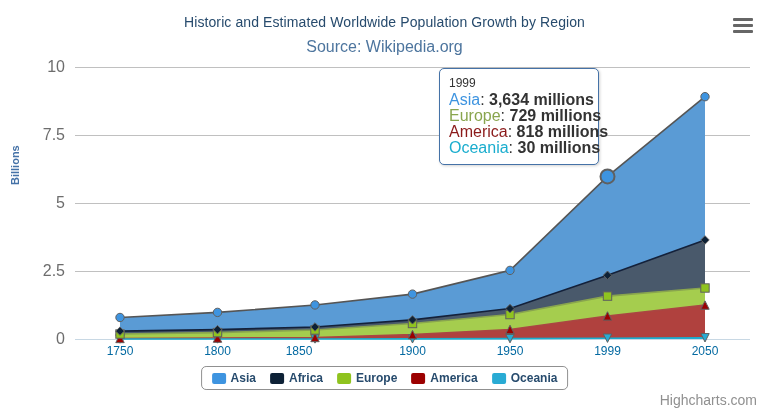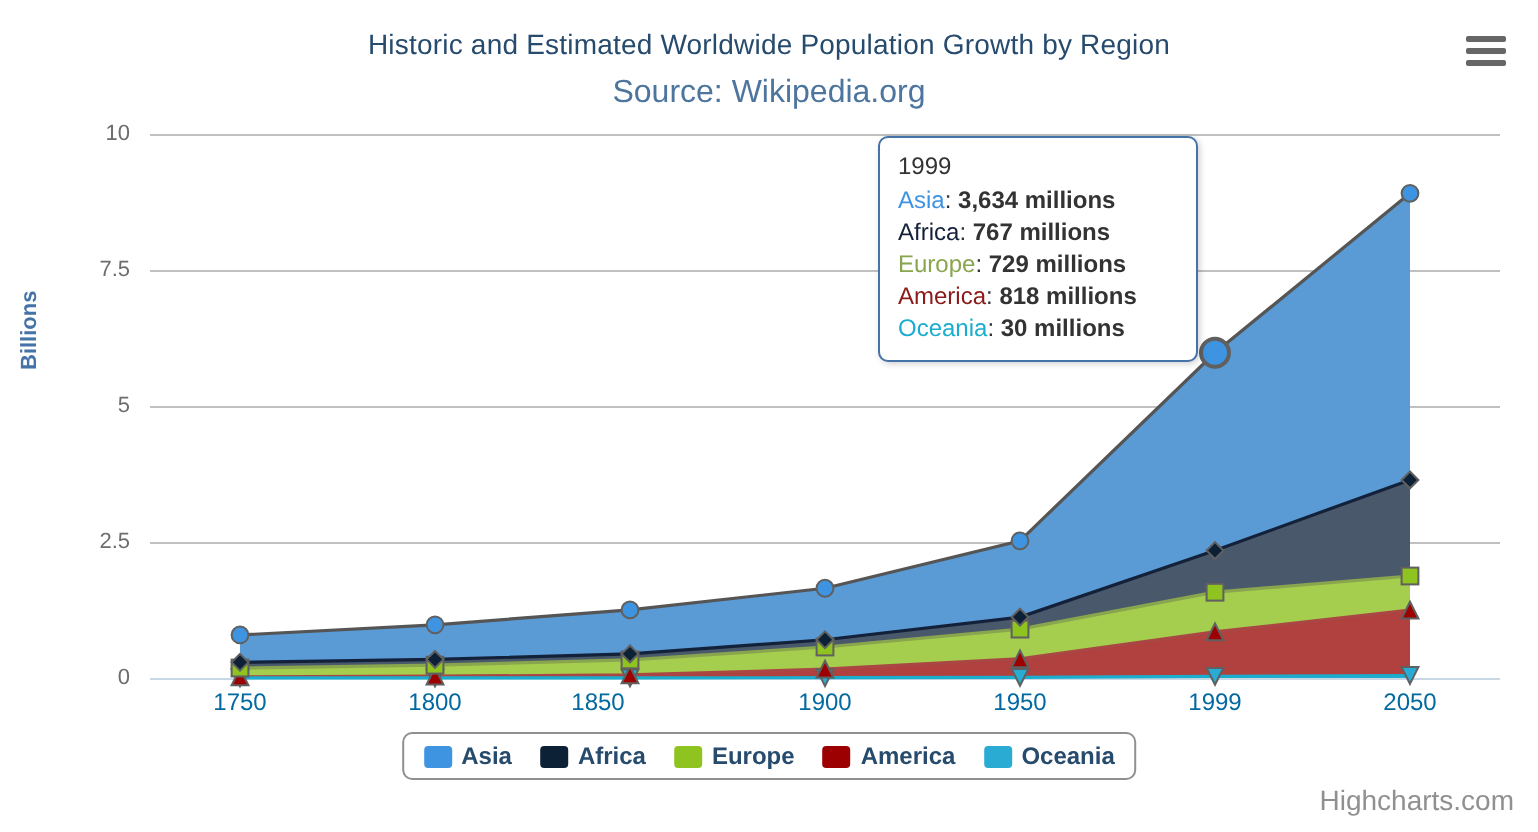--- a/index.html
+++ b/index.html
@@ -85,21 +85,21 @@
     top: 0;
     width: 769px;
     height: 416px;
     pointer-events: none;
   }
   .y-label {
     position: absolute;
     right: 0;
     width: 58px;
     text-align: right;
-    font-size: 11px;
+    font-size: 16px;
     color: #6d6d6d;
     transform: translateY(-50%);
   }
   #y-axis-title {
     position: absolute;
     left: 9px;
     top: 185px;
     font-size: 11px;
     font-weight: bold;
     color: #4572a7;
@@ -146,21 +146,21 @@
     box-shadow: 1px 1px 3px rgba(0,0,0,0.18);
     padding: 7px 9px 8px 9px;
     box-sizing: border-box;
   }
   #tooltip .tt-header {
     font-size: 12px;
     color: #333333;
     margin-bottom: 2px;
   }
   #tooltip .tt-row {
-    font-size: 12px;
+    font-size: 16px;
     line-height: 16px;
     color: #333333;
     white-space: nowrap;
   }
   #tooltip .tt-name { font-weight: normal; }
   #tooltip .tt-value { font-weight: bold; color: #333333; }
 
   
   #legend {
     position: absolute;
@@ -281,21 +281,20 @@
       <div class="y-label" style="top: 203px; left: 0px; width: 65px;">5</div>
       <div class="y-label" style="top: 135px; left: 0px; width: 65px;">7.5</div>
       <div class="y-label" style="top: 67px; left: 0px; width: 65px;">10</div>
     </div>
   <div id="y-axis-title">Billions</div>
 
   <div id="tooltip">
     <div class="tt-header">1999</div>
     <div id="tooltip-rows">
         <div class="tt-row"><span class="tt-name" style="color: rgb(62, 148, 224);">Asia</span><span>: </span><span class="tt-value">3,634 millions</span></div>
-        <div class="tt-row"><span class="tt-name" style="color: rgb(20, 33, 58);">Africa</span><span>: </span><span class="tt-value">767 millions</span></div>
         <div class="tt-row"><span class="tt-name" style="color: rgb(137, 165, 78);">Europe</span><span>: </span><span class="tt-value">729 millions</span></div>
         <div class="tt-row"><span class="tt-name" style="color: rgb(139, 26, 26);">America</span><span>: </span><span class="tt-value">818 millions</span></div>
         <div class="tt-row"><span class="tt-name" style="color: rgb(26, 173, 206);">Oceania</span><span>: </span><span class="tt-value">30 millions</span></div>
       </div>
   </div>
 
   <div id="legend">
       <div class="legend-item">
         <span class="legend-swatch" style="background: rgb(62, 148, 224);"></span>
         <span class="legend-label">Asia</span>

